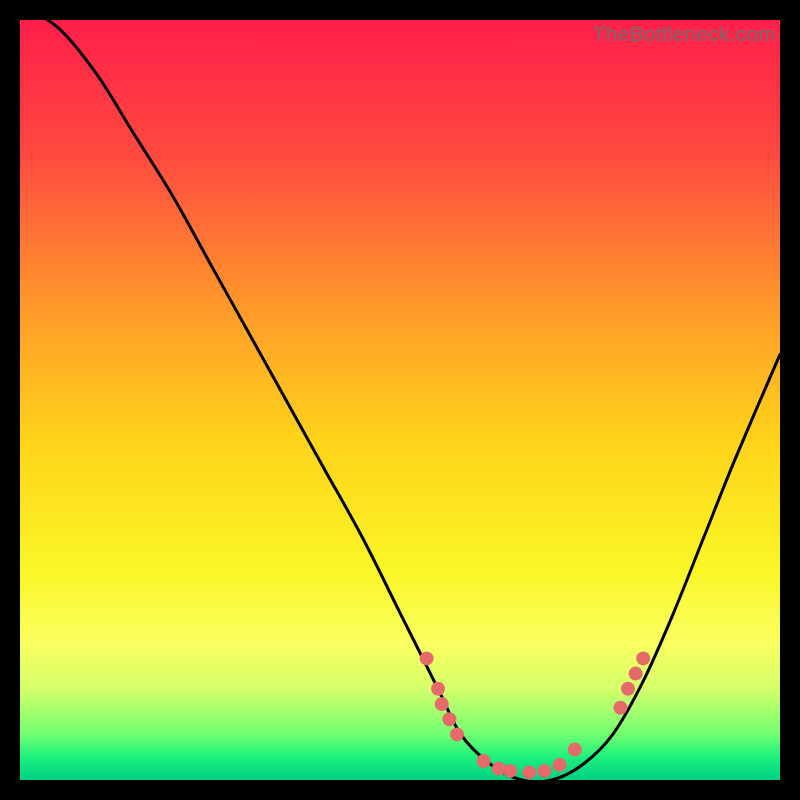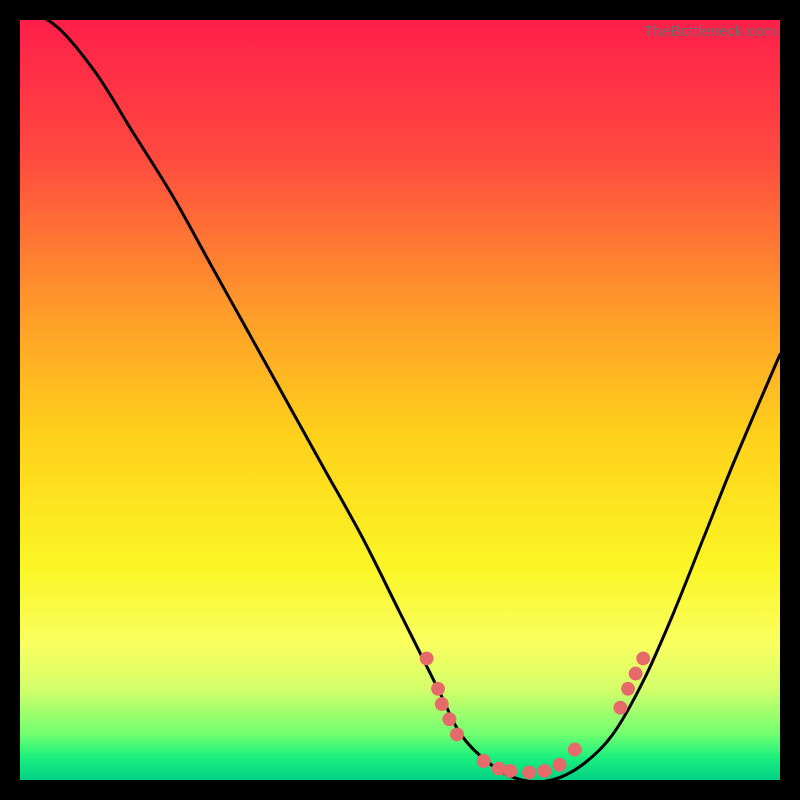--- a/index.html
+++ b/index.html
@@ -24,21 +24,21 @@
     left: 0;
     top: 0;
     width: 760px;
     height: 760px;
   }
   .watermark {
     position: absolute;
     right: 4px;
     top: 2px;
     color: #6d6d6d;
-    font-size: 15px;
+    font-size: 21px;
     font-weight: 500;
     letter-spacing: 0.2px;
   }
   svg {
     display: block;
   }
 </style>
 </head>
 <body>
 

